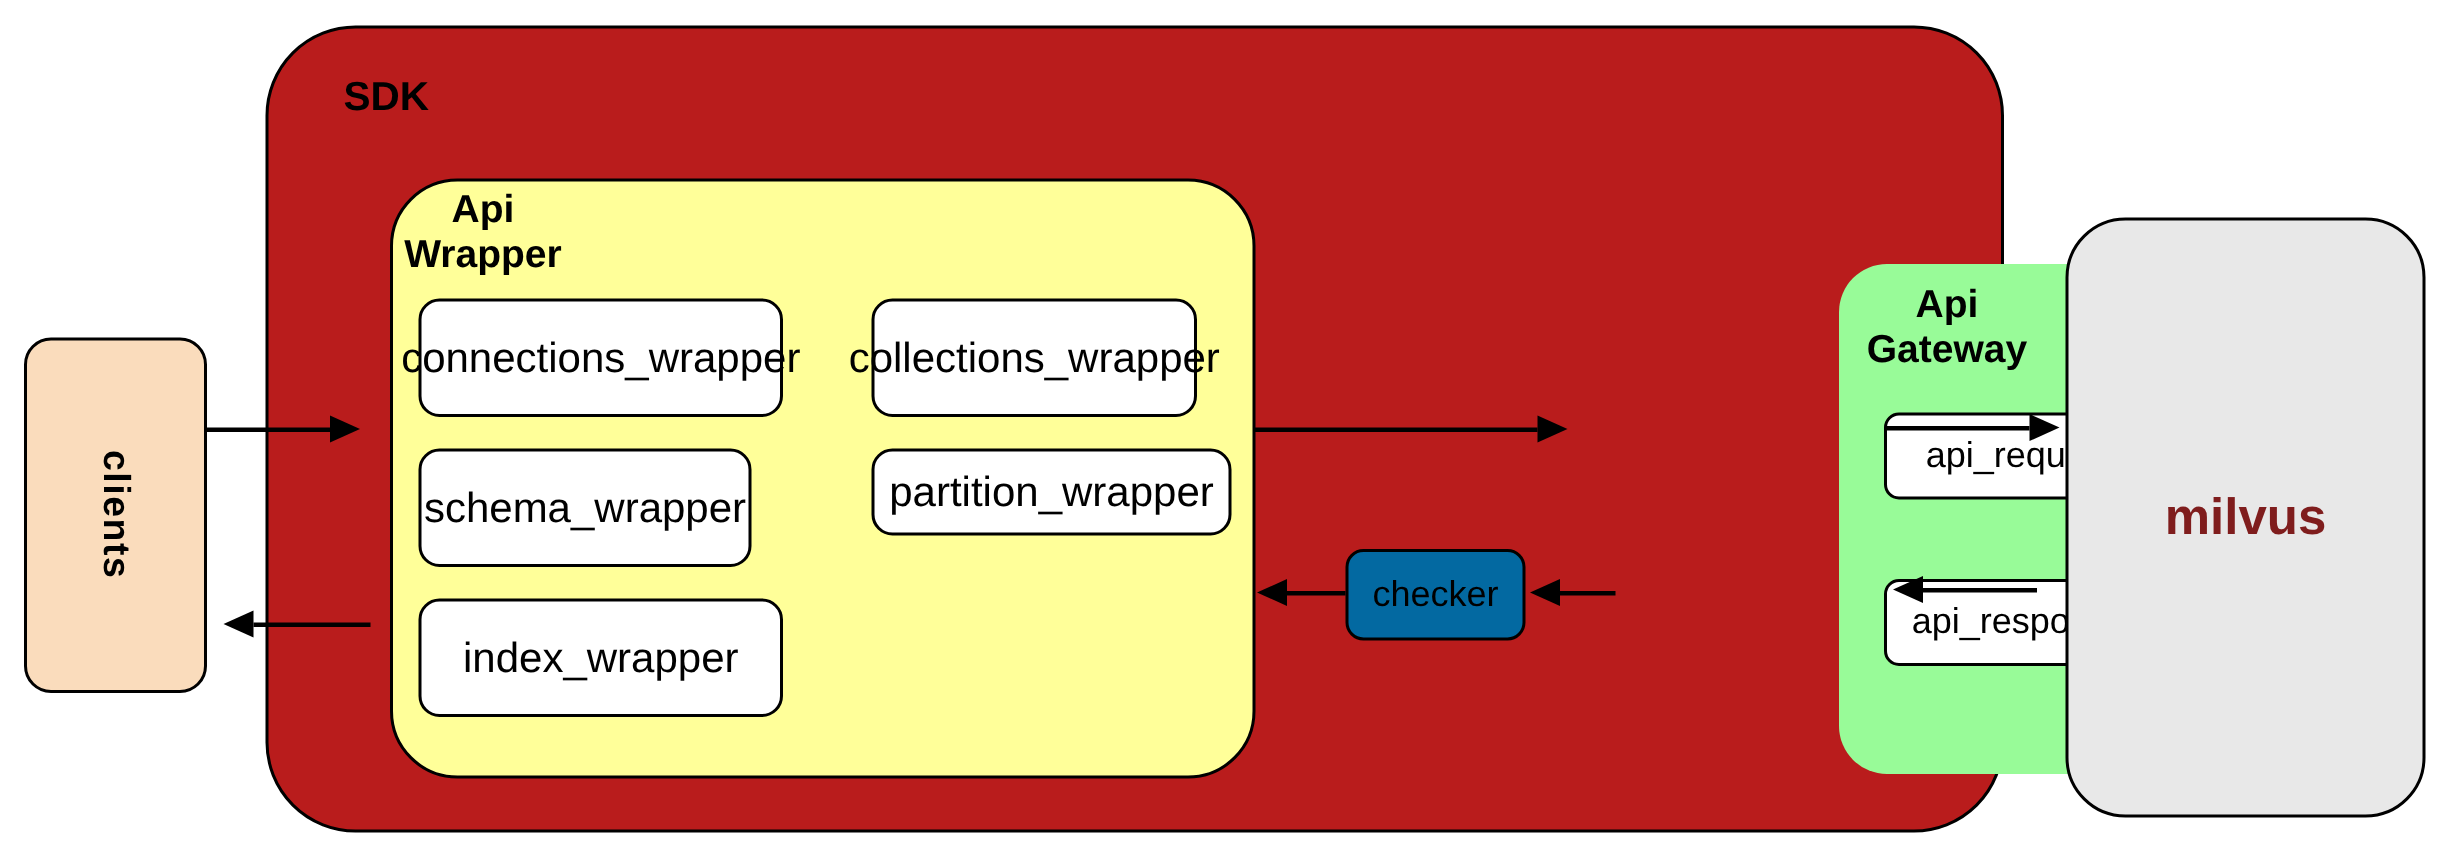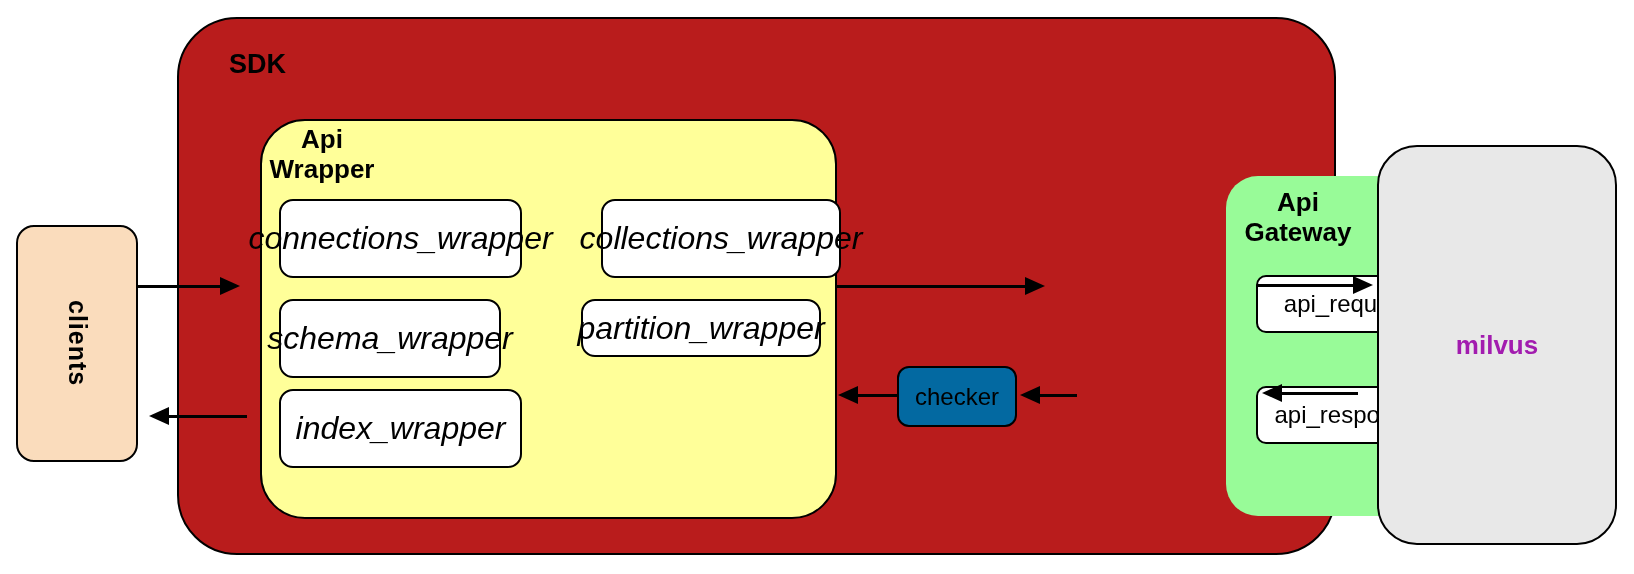--- a/index.html
+++ b/index.html
@@ -60,27 +60,27 @@
     left: 4px; top: 4px; width: 112px;
     text-align: center;
     font-weight: bold; font-size: 26px; line-height: 1.15; color: #000;
   }
 
   .wbox {
     position: absolute; box-sizing: border-box;
     background: #ffffff;
     border: 2.5px solid #000;
     border-radius: 14px;
-    font-size: 32px; color: #000; font-style: italic;
+    font-size: 28px; color: #000;
   }
   #box-connections { left: 17px;  top: 78px;  width: 243px; height: 79px; }
-  #box-collections { left: 319px; top: 78px;  width: 240px; height: 79px; margin-left: 20px; }
+  #box-collections { left: 319px; top: 78px;  width: 217px; height: 79px; }
   #box-schema      { left: 17px;  top: 178px; width: 222px; height: 79px; }
   #box-partition   { left: 319px; top: 178px; width: 240px; height: 58px; }
-  #box-index       { left: 17px;  top: 268px; width: 243px; height: 79px; }
+  #box-index       { left: 17px;  top: 278px; width: 243px; height: 79px; }
   #box-utility     { left: 319px; top: 278px; width: 240px; height: 79px; }
 
   #checker {
     left: 897px; top: 366px; width: 120px; height: 61px;
     background: #0369a1; border-radius: 12px;
     font-size: 24px; color: #000;
   }
 
   #api-gateway {
     left: 1047px; top: 157px; width: 241px; height: 340px;
@@ -99,21 +99,21 @@
     border-radius: 10px;
     font-size: 24px; color: #000;
   }
   #box-request  { left: 30px; top: 99px;  width: 181px; height: 58px; }
   #box-response { left: 30px; top: 210px; width: 181px; height: 58px; }
 
   #milvus {
     left: 1377px; top: 145px; width: 240px; height: 400px;
     background: #E8E8E8; border-radius: 40px;
   }
-  #milvus .hlabel { font-weight: bold; font-size: 26px; color: #a21caf; }
+  #milvus .hlabel { font-weight: bold; font-size: 34px; color: #7f1d1d; }
 
   
   .arrow {
     position: absolute;
     height: 3px;
     background: #000;
     z-index: 20;
   }
   .arrow.r::after {
     content: "";

